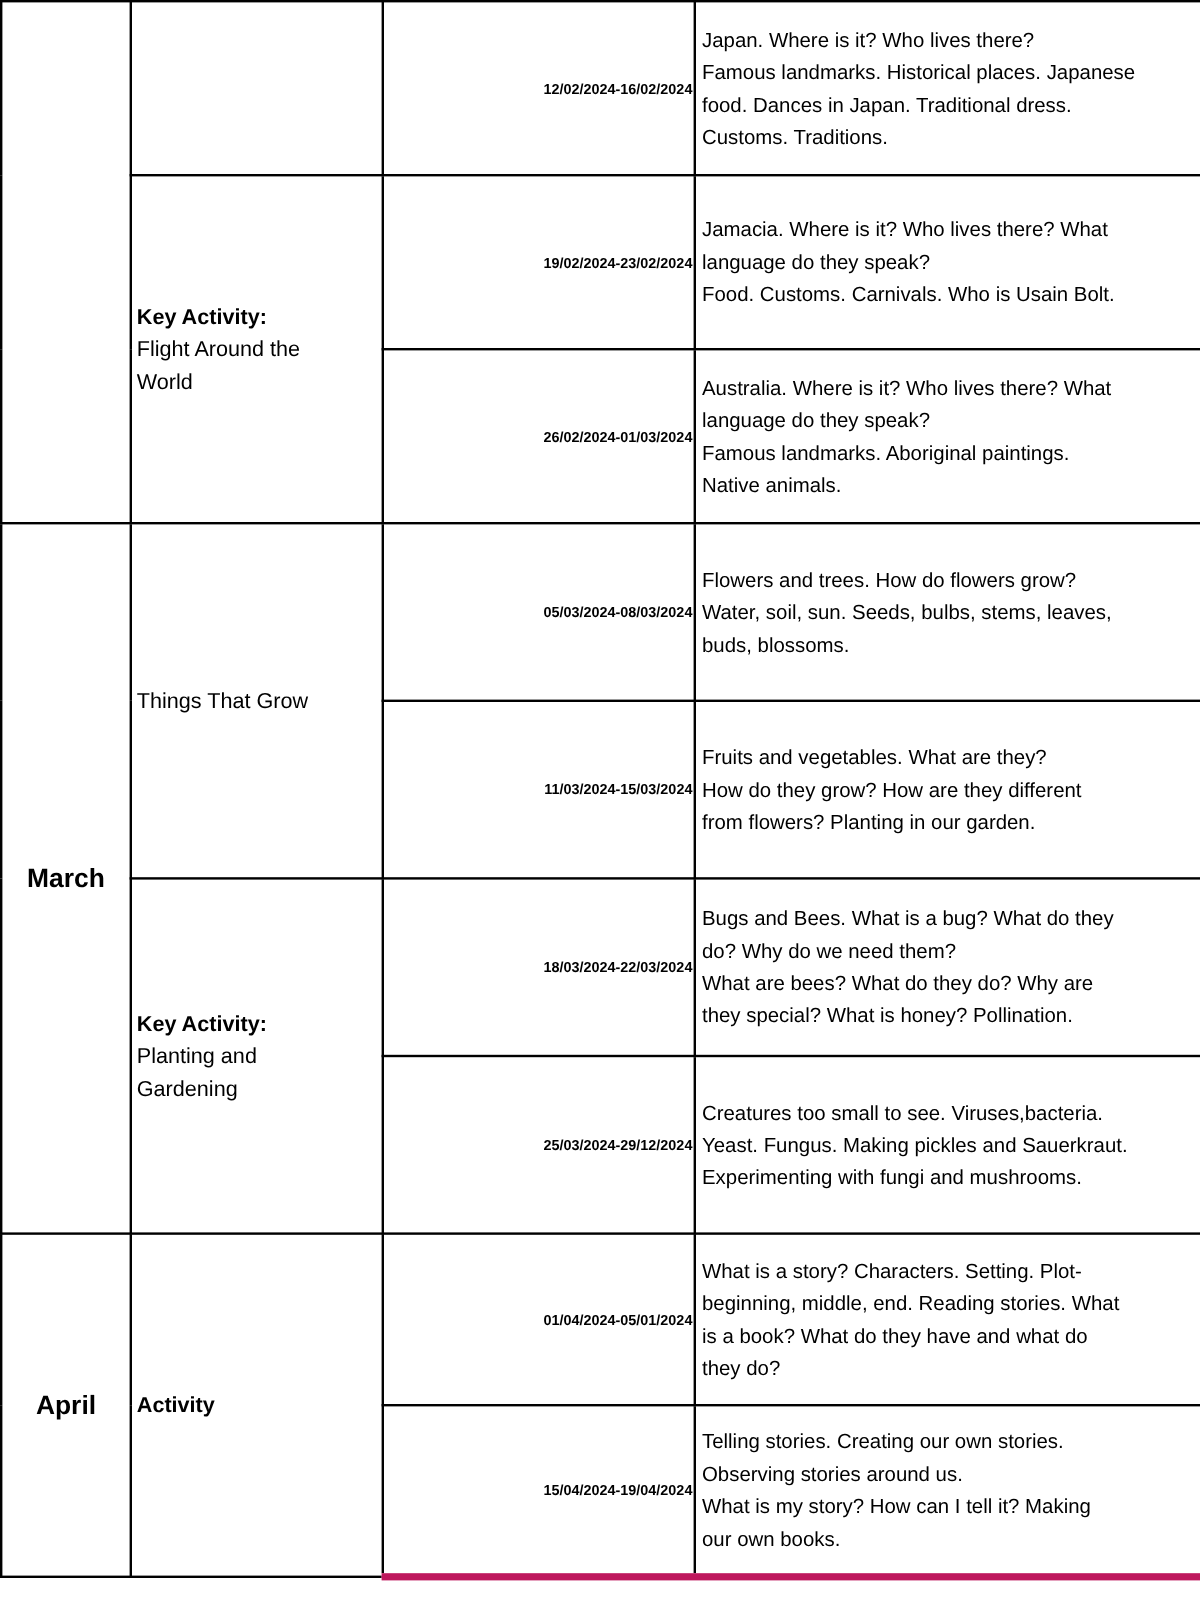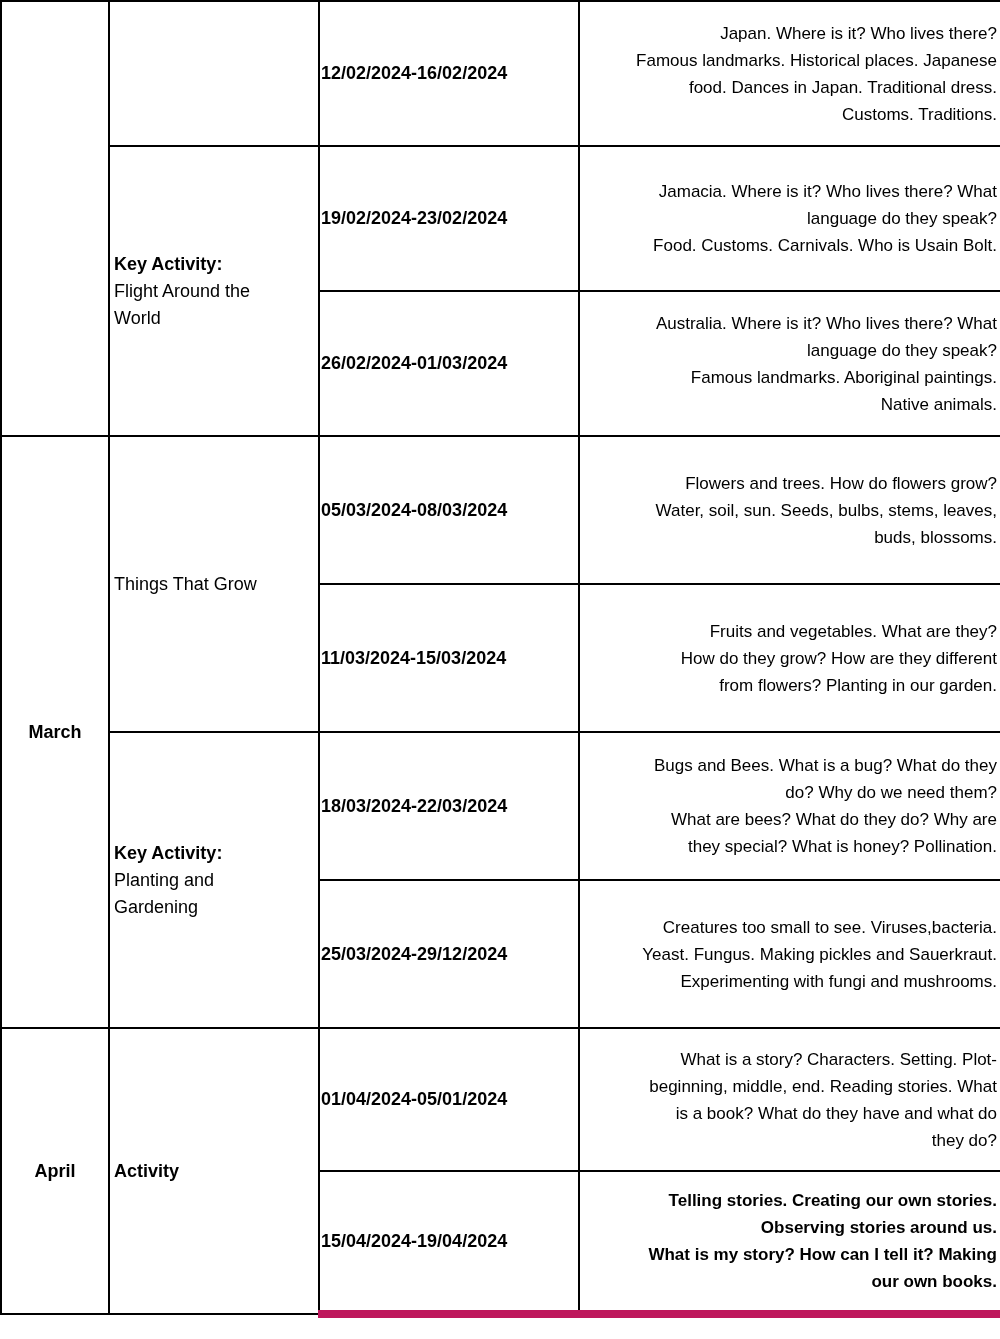--- a/index.html
+++ b/index.html
@@ -21,56 +21,56 @@
     width: 1000px;
   }
   table.curriculum td {
     border: 2px solid #000000;
     vertical-align: middle;
     overflow: hidden;
   }
   tr.row-feb { height: 145px; }
   tr.row-mar { height: 148px; }
   tr.row-apr { height: 143px; }
-  tr:last-child td { border-bottom: 8px solid #be185d; font-weight: bold; }
+  tr:last-child td { border-bottom: 6px solid #be185d; }
 
   td.month-cell {
     text-align: center;
     font-weight: bold;
-    font-size: 18px;
+    font-size: 22px;
   }
   td.activity-cell {
     text-align: left;
     font-size: 18px;
     line-height: 27px;
     padding: 0 4px;
   }
   td.activity-cell .activity-heading {
     font-weight: bold;
     display: block;
     white-space: pre-line;
   }
   td.activity-cell .activity-heading:empty { display: none; }
   td.activity-cell .activity-body {
     display: block;
     white-space: pre-line;
   }
   td.activity-cell .activity-body:empty { display: none; }
   td.date-cell {
-    text-align: left;
+    text-align: right;
     font-weight: bold;
-    font-size: 18px;
+    font-size: 12px;
     letter-spacing: 0px;
   }
   td.desc-cell {
     font-size: 17px;
     line-height: 27px;
     white-space: pre-line;
     padding: 2px 3px 2px 5px;
-    text-align: right;
+    text-align: left;
     margin-top: 19px;
   }
 </style>
 </head>
 <body>
 
 <div class="page">
   <table class="curriculum">
     <colgroup>
       <col style="width:108px">

